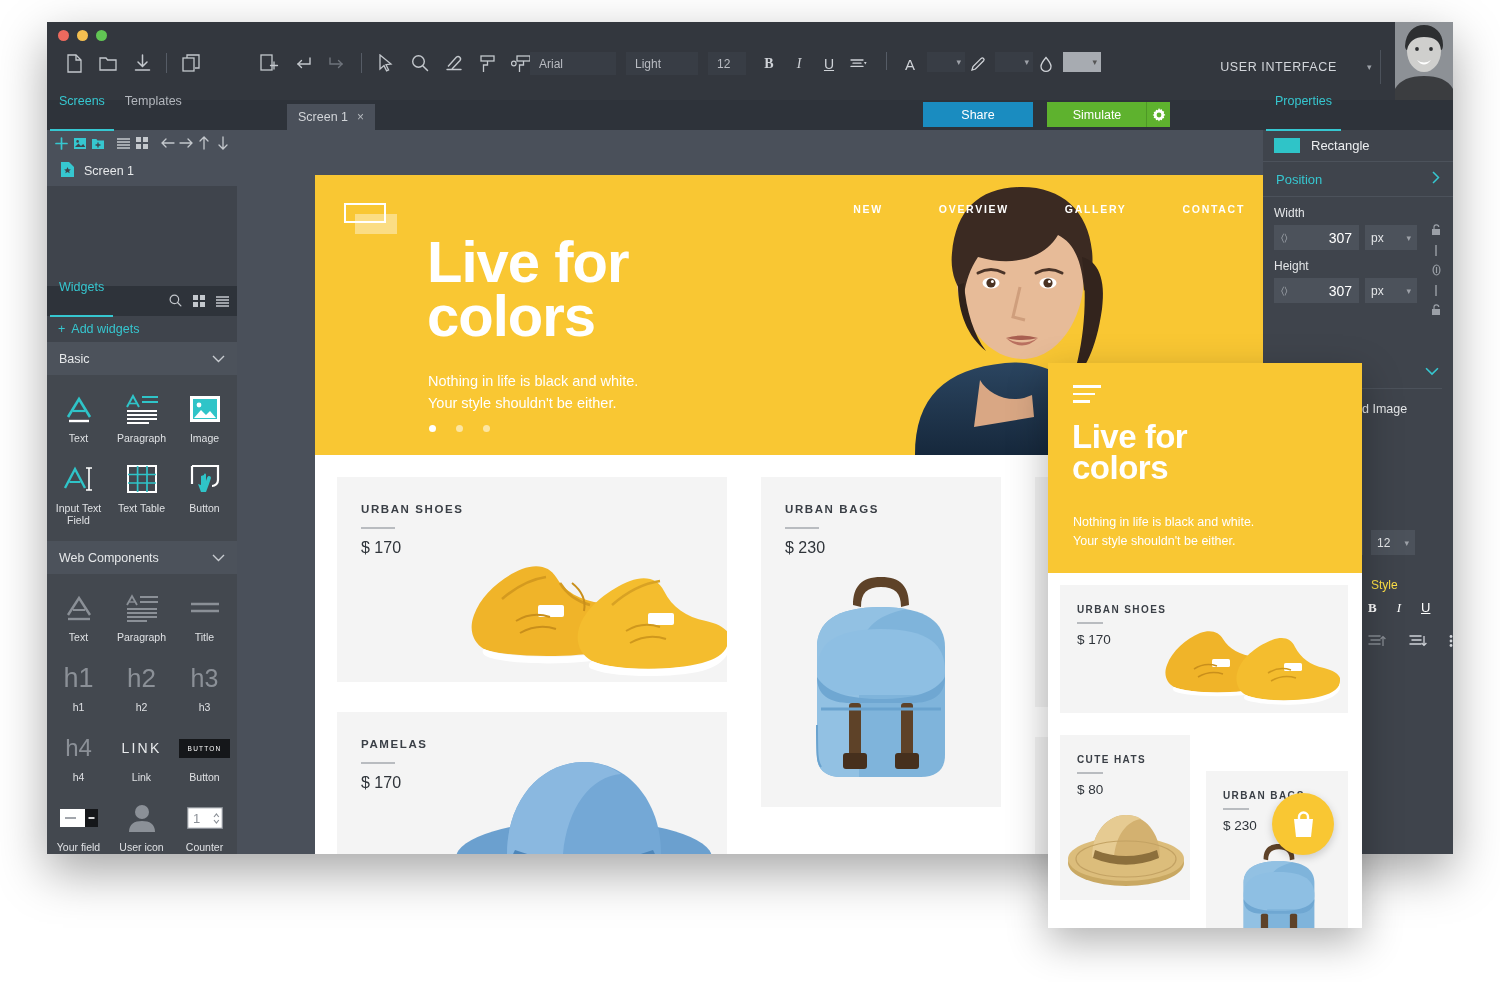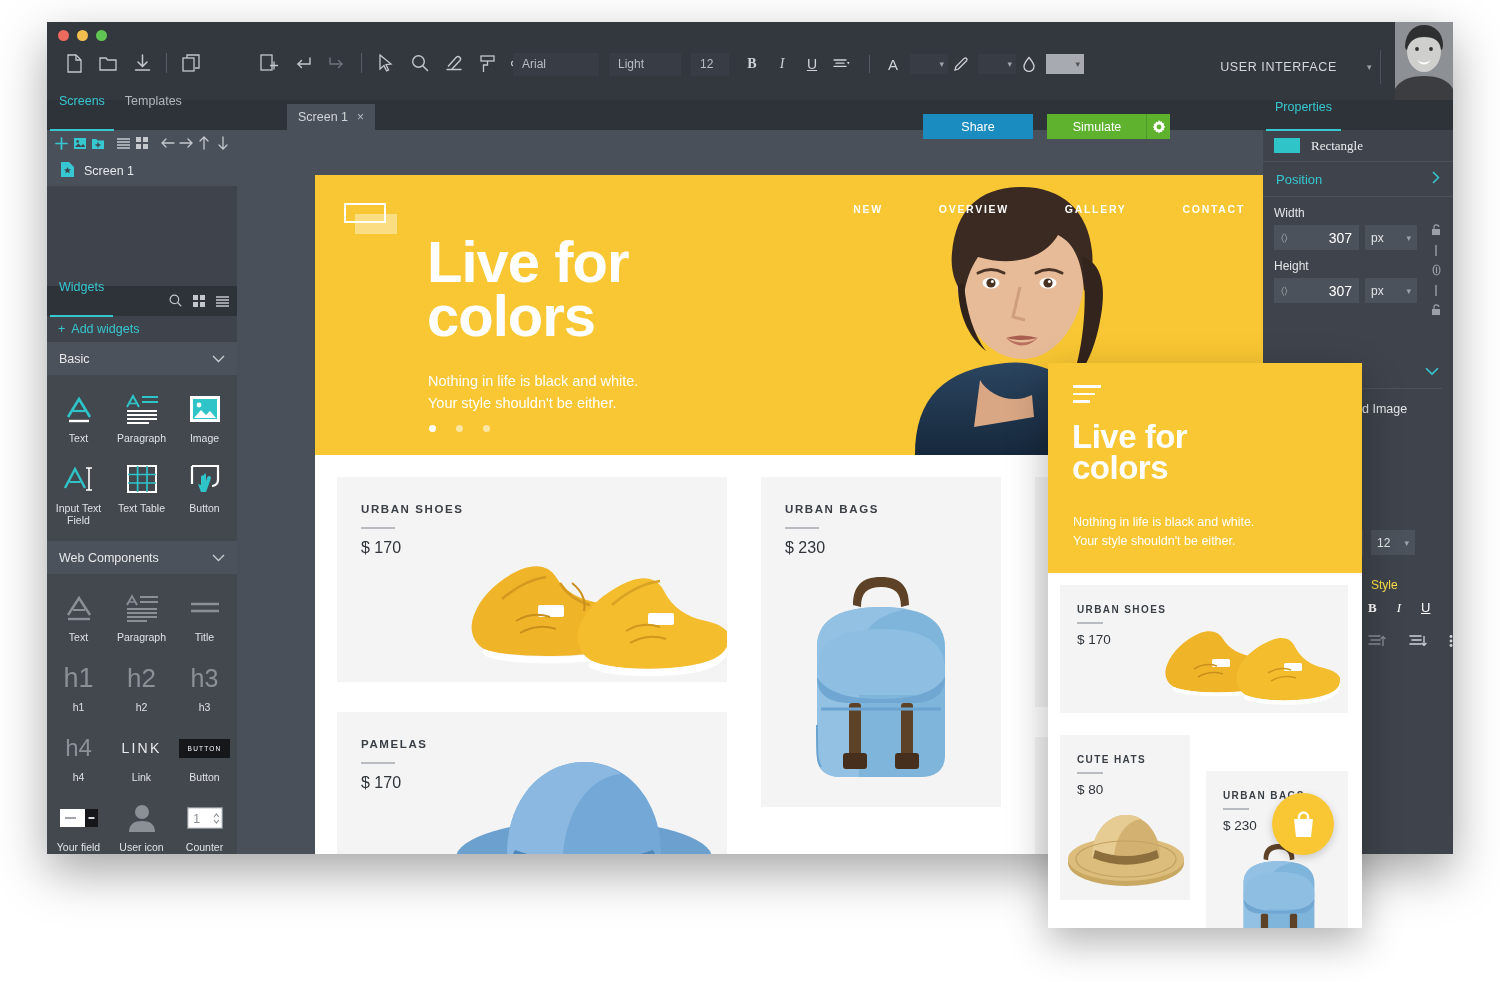--- a/index.html
+++ b/index.html
@@ -32,21 +32,21 @@
 
   #toolbar-icons { position:absolute; top:26px; left:10px; display:flex; align-items:center; gap:0px; }
   .tbi {
     width:34px; height:30px; display:flex; align-items:center; justify-content:center;
     cursor:pointer;
   }
   .tbi svg { display:block; }
   .tb-sep { width:1px; height:20px; background:#565c66; margin:0 7px; }
 
   
-  #font-controls { position:absolute; top:30px; left:466px; display:flex; align-items:center; }
+  #font-controls { position:absolute; top:30px; left:483px; display:flex; }
   .fc-field {
     height:23px; background:#383d45; color:#b9bcc2; font-size:12px;
     display:flex; align-items:center; padding:0 9px; margin-right:10px;
   }
   #fc-family{ width:86px; }
   #fc-weight{ width:72px; }
   #fc-size{ width:38px; }
   .fc-btn {
     width:26px; height:24px; display:flex; align-items:center; justify-content:center;
     color:#cfd2d7; font-size:14px; cursor:pointer; margin-right:4px;
@@ -127,21 +127,21 @@
     background:#4a505a;
   }
   #canvas-topbar { height:30px; background:#2e333a; position:relative; }
   #screen-tab {
     position:absolute; left:50px; top:4px; height:26px; background:#4a505a;
     display:flex; align-items:center; gap:9px; padding:0 11px;
     font-size:12.5px; color:#d2d5d9; cursor:pointer;
   }
   #screen-tab .x { color:#b6babf; font-size:12px; }
   #btn-share, #btn-simulate, #btn-sim-gear {
-    position:absolute; top:14px; height:25px;
+    position:absolute; top:2px; height:25px;
     display:flex; align-items:center; justify-content:center;
     font-size:12.5px; color:#fff; cursor:pointer;
   }
   #btn-share { right:230px; width:110px; background:#1a8cc0; }
   #btn-simulate { right:116px; width:100px; background:#5eb22e; }
   #btn-sim-gear { right:93px; width:24px; background:#5eb22e; border-left:1px solid #4e9826; }
 
   #canvas-scroll { position:absolute; left:0; top:30px; right:0; bottom:0; overflow:hidden; }
 
   
@@ -193,27 +193,27 @@
     position:absolute; left:24px; top:26px; font-size:11.5px; letter-spacing:1.6px;
     color:#3a3f46; font-weight:700;
   }
   .pcard .rule { position:absolute; left:24px; top:50px; width:34px; height:1.5px; background:#b9bcc0; }
   .pcard .price { position:absolute; left:24px; top:62px; font-size:16px; color:#2f343a; }
 
   
   #right-panel {
     position:absolute; right:0; top:78px; width:190px; height:754px; background:#3f444c;
   }
-  #prop-tabs { height:30px; background:#2e333a; display:flex; }
+  #prop-tabs { height:30px; background:#2e333a; display:flex; align-items:flex-end; }
   #prop-sel {
     height:32px; background:#3f444c; display:flex; align-items:center; gap:11px; padding-left:11px;
     border-bottom:1px solid #4c525b;
   }
   #prop-sel .sw { width:26px; height:15px; background:#2fc4c8; }
-  #prop-sel .nm { font-size:13px; color:#eceef0;font-family:Liberation Serif, serif; }
+  #prop-sel .nm { font-size:13px; color:#eceef0; }
   .prow {
     height:35px; display:flex; align-items:center; justify-content:space-between;
     padding:0 13px; color:#36c7d0; font-size:13px; cursor:pointer;
     border-bottom:1px solid #4c525b;
   }
   .pfield-label { font-size:12px; color:#e4e6e8; padding:9px 0 5px 11px; }
   .pfield-row { display:flex; align-items:center; gap:6px; padding-left:11px; }
   .num-input {
     width:85px; height:25px; background:#4c525b; display:flex; align-items:center;
     justify-content:space-between; padding:0 7px; cursor:text;

